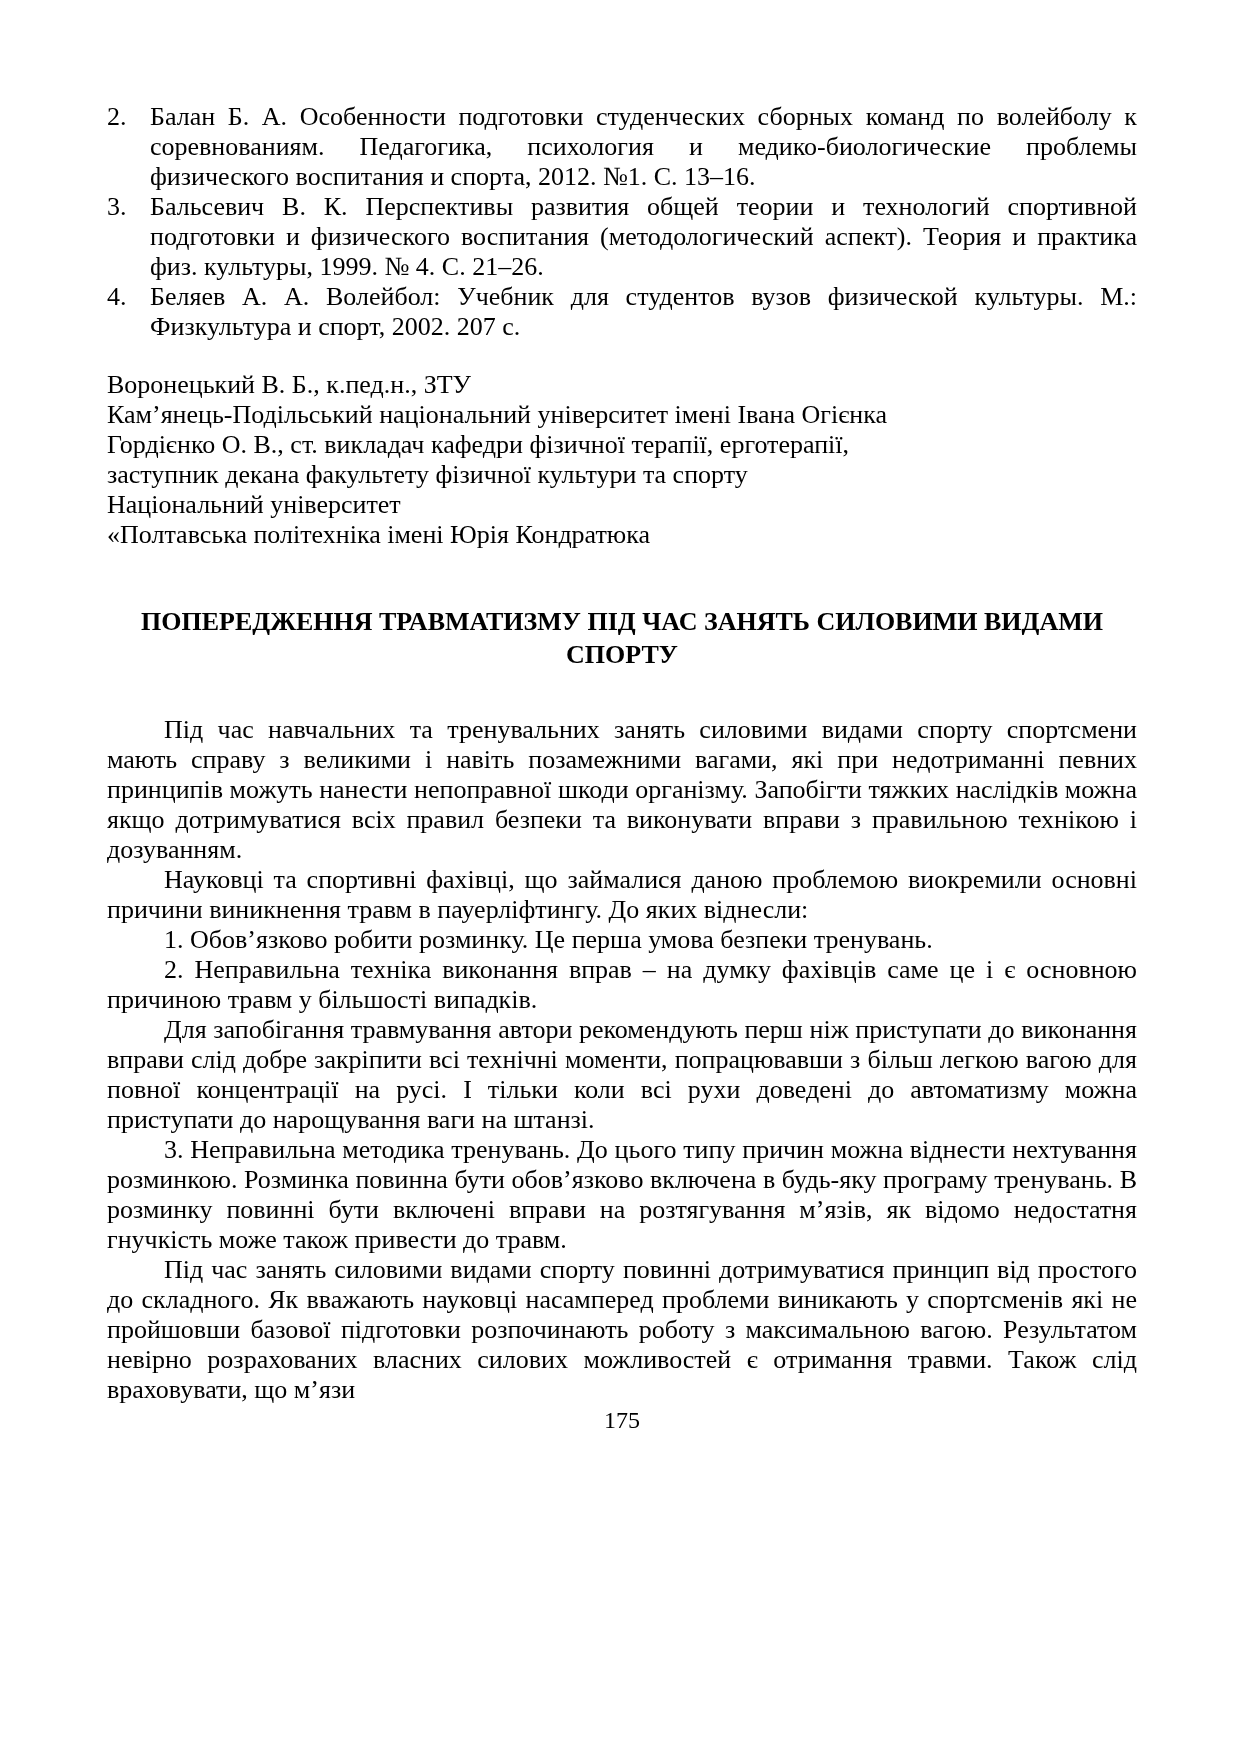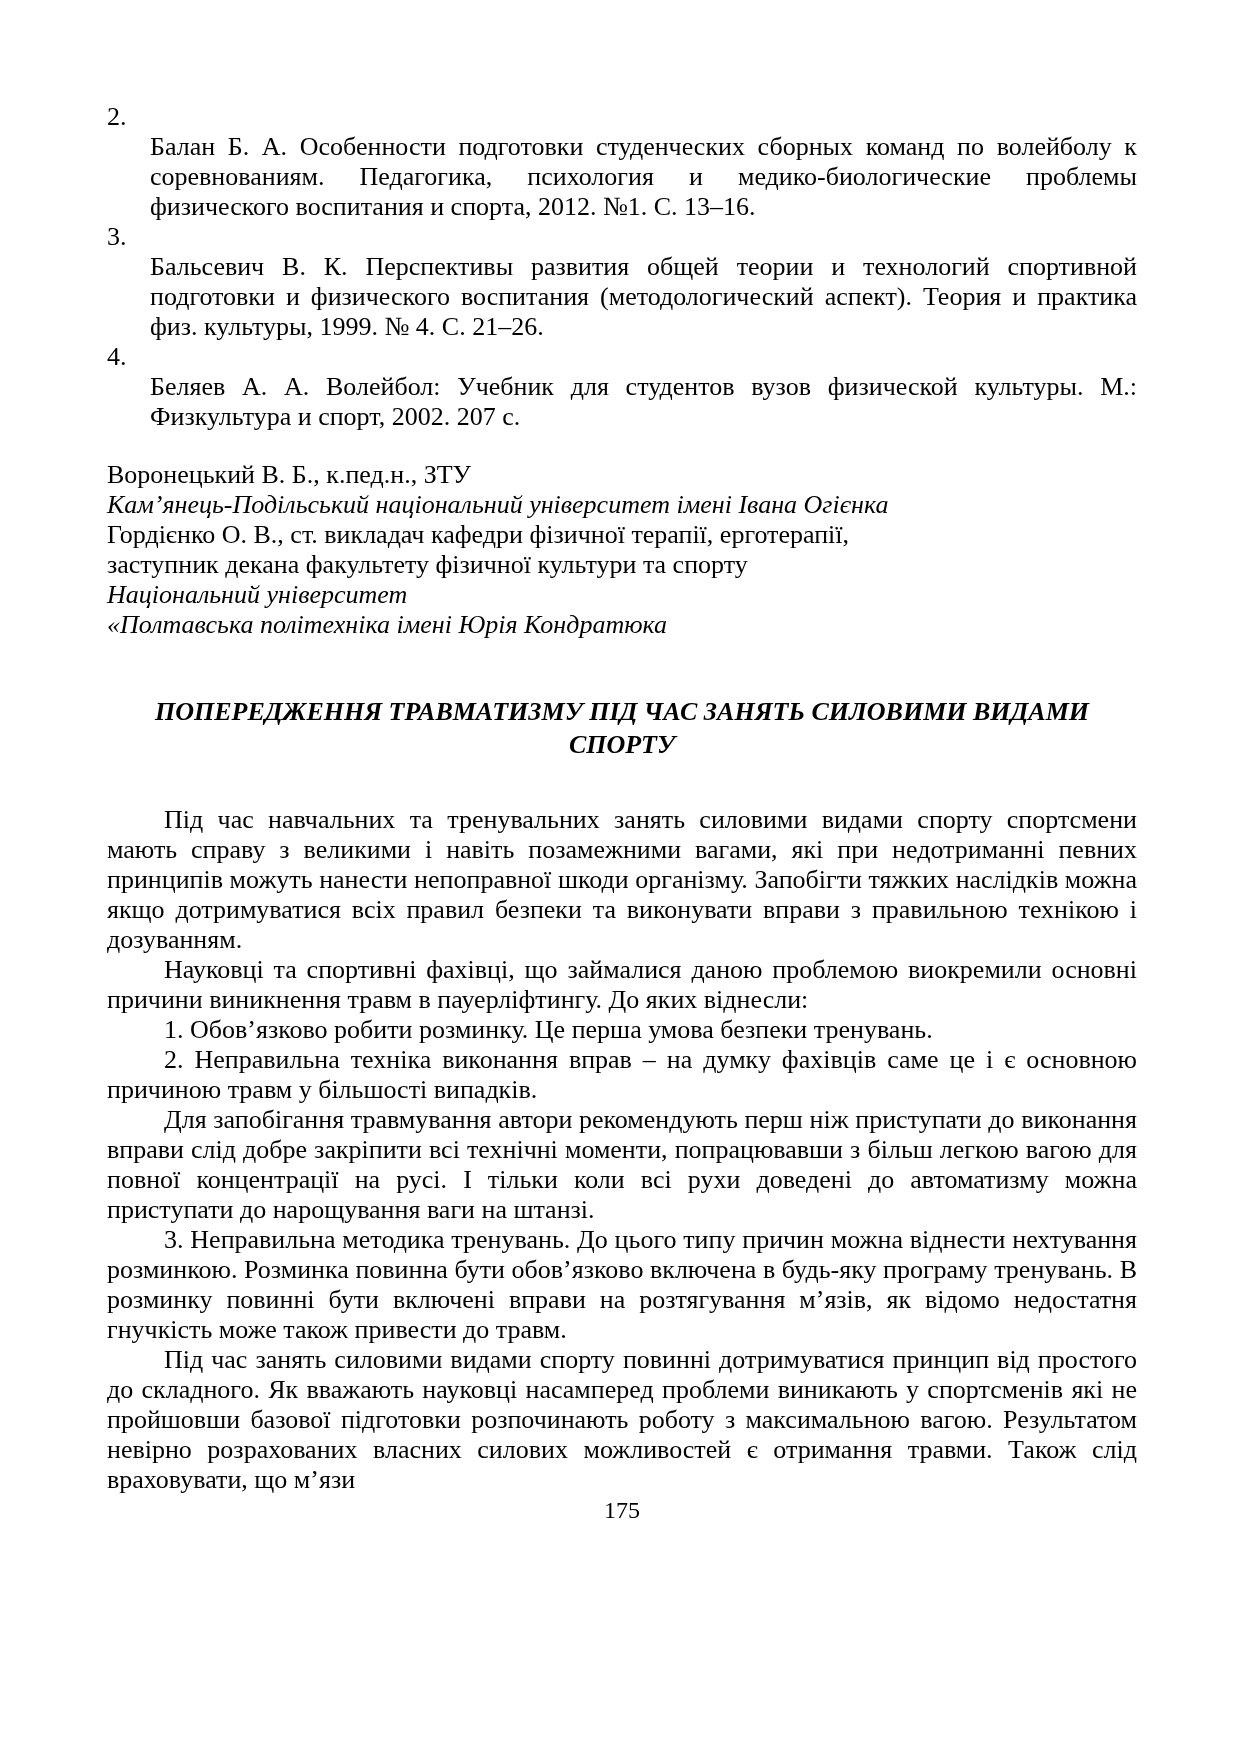--- a/index.html
+++ b/index.html
@@ -15,37 +15,36 @@
     font-family: "Liberation Serif", "DejaVu Serif", serif;
     font-size: 26px;
     line-height: 30px;
     padding: 102px 103px 0 107px;
     overflow: hidden;
   }
   
   .refs { list-style: none; }
   .ref { display: flex; }
   .ref-num { flex: 0 0 43px; }
-  .ref-text { flex: 1 1 auto; text-align: justify; margin-top: 30px; }
+  .ref-text { flex: 1 1 auto; text-align: justify; }
 
   
   .authors { margin-top: 28px; }
   .author-line { text-align: left; padding-right: 130px; }
   .author-line.long { padding-right: 28px; }
-  .italic { font-style: italic; }
+  .italic { }
 
   
   .article-title {
     margin: 55px auto 0 auto;
     max-width: 1010px;
     text-align: center;
     font-weight: bold;
     font-size: 26px;
     line-height: 33px;
-    font-style: italic;
   }
 
   
   .article-body { margin-top: 44px; }
   .para {
     text-align: justify;
     text-indent: 57px;
   }
 
   

